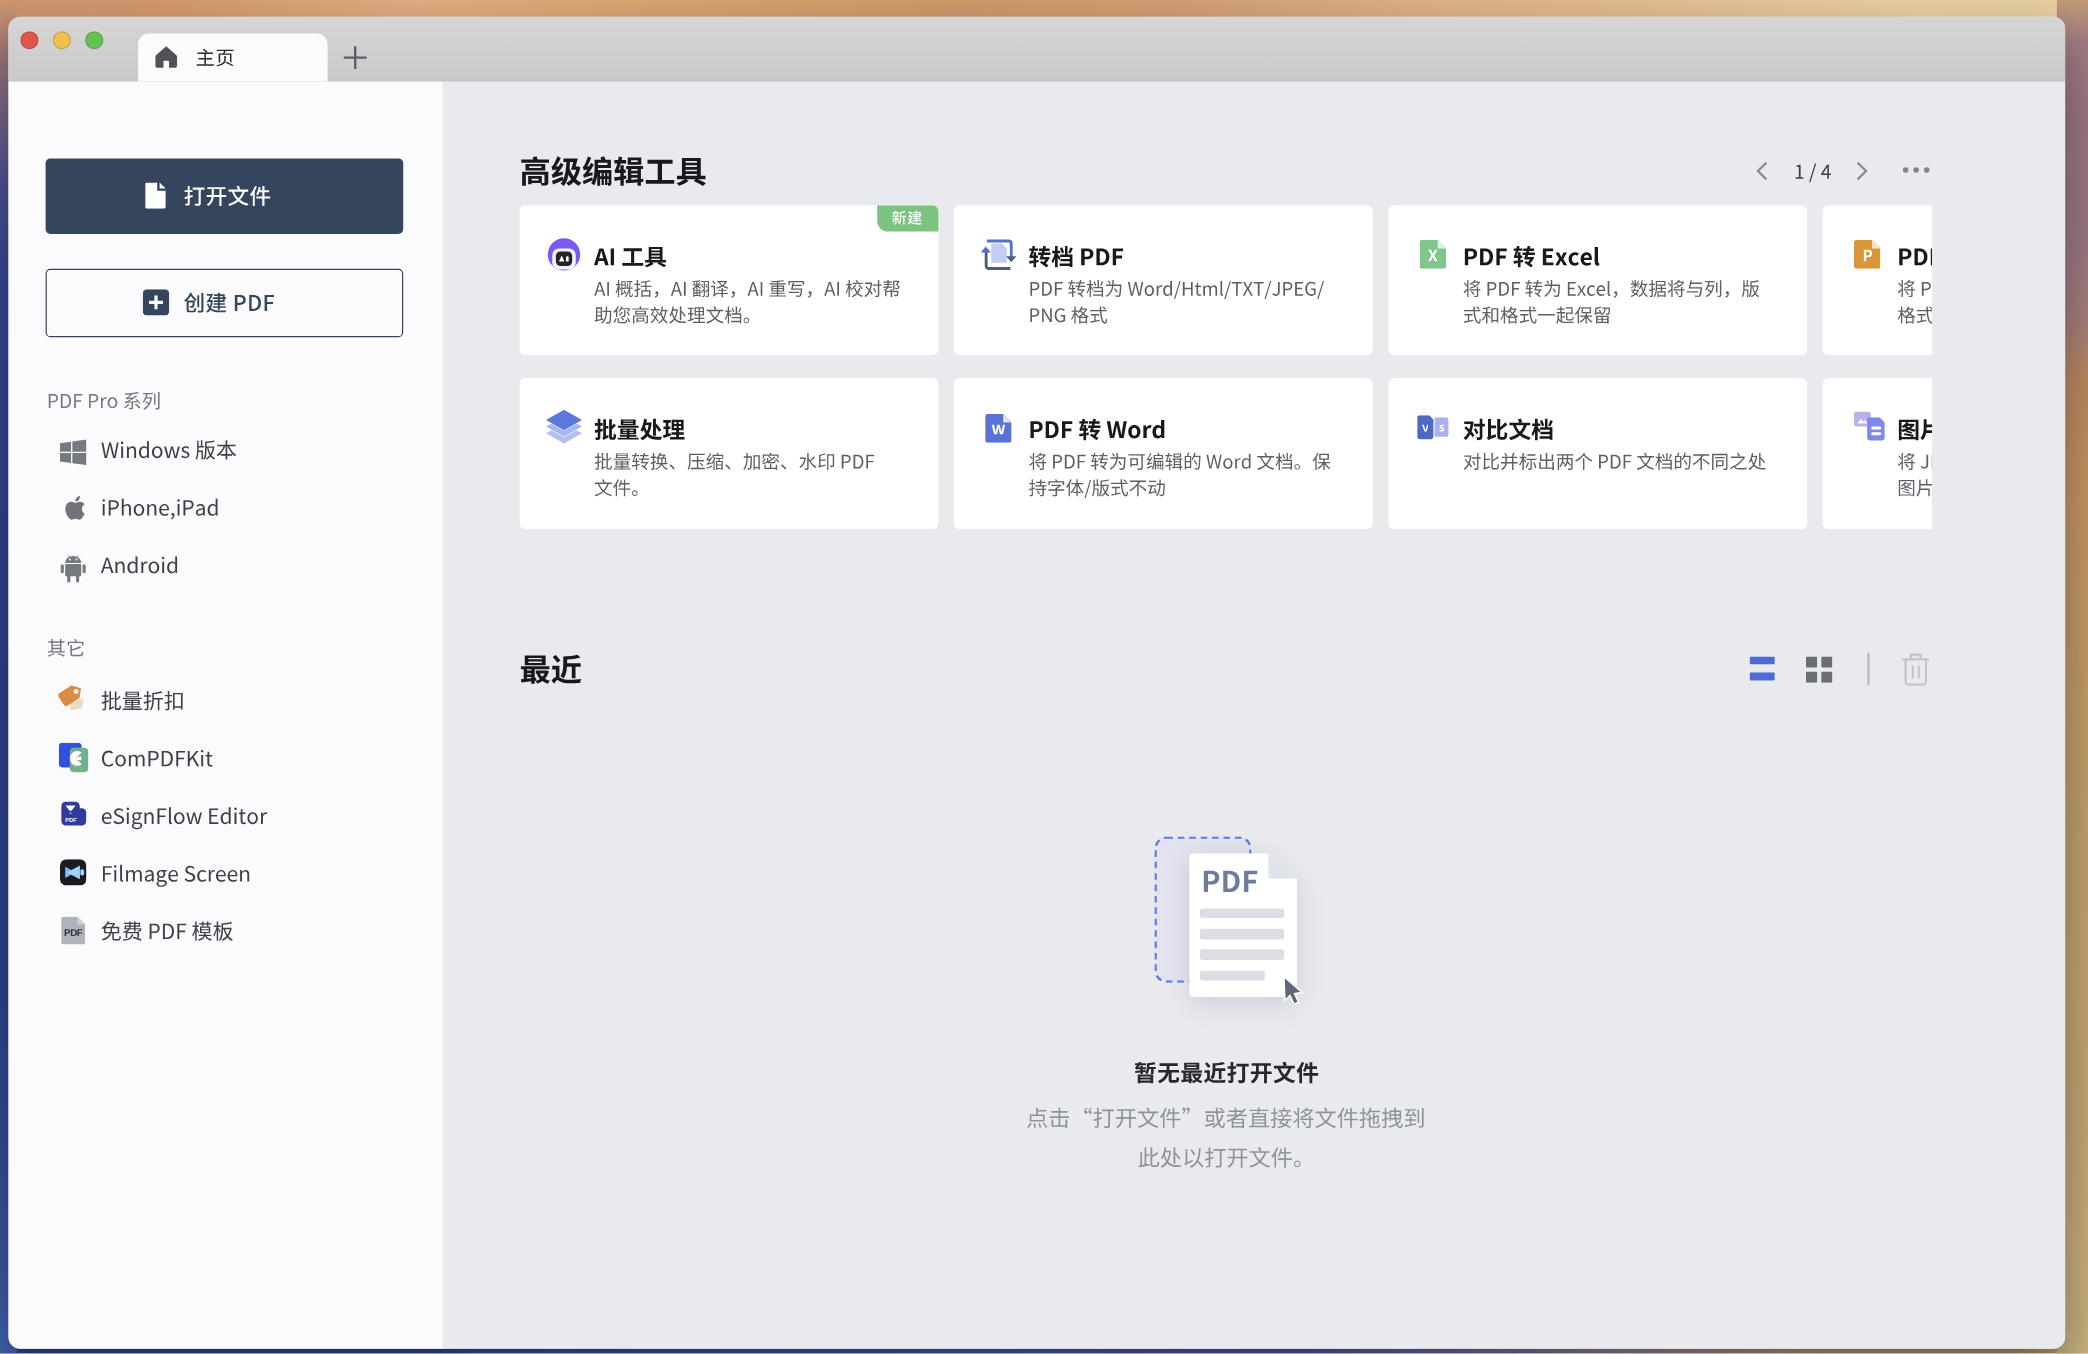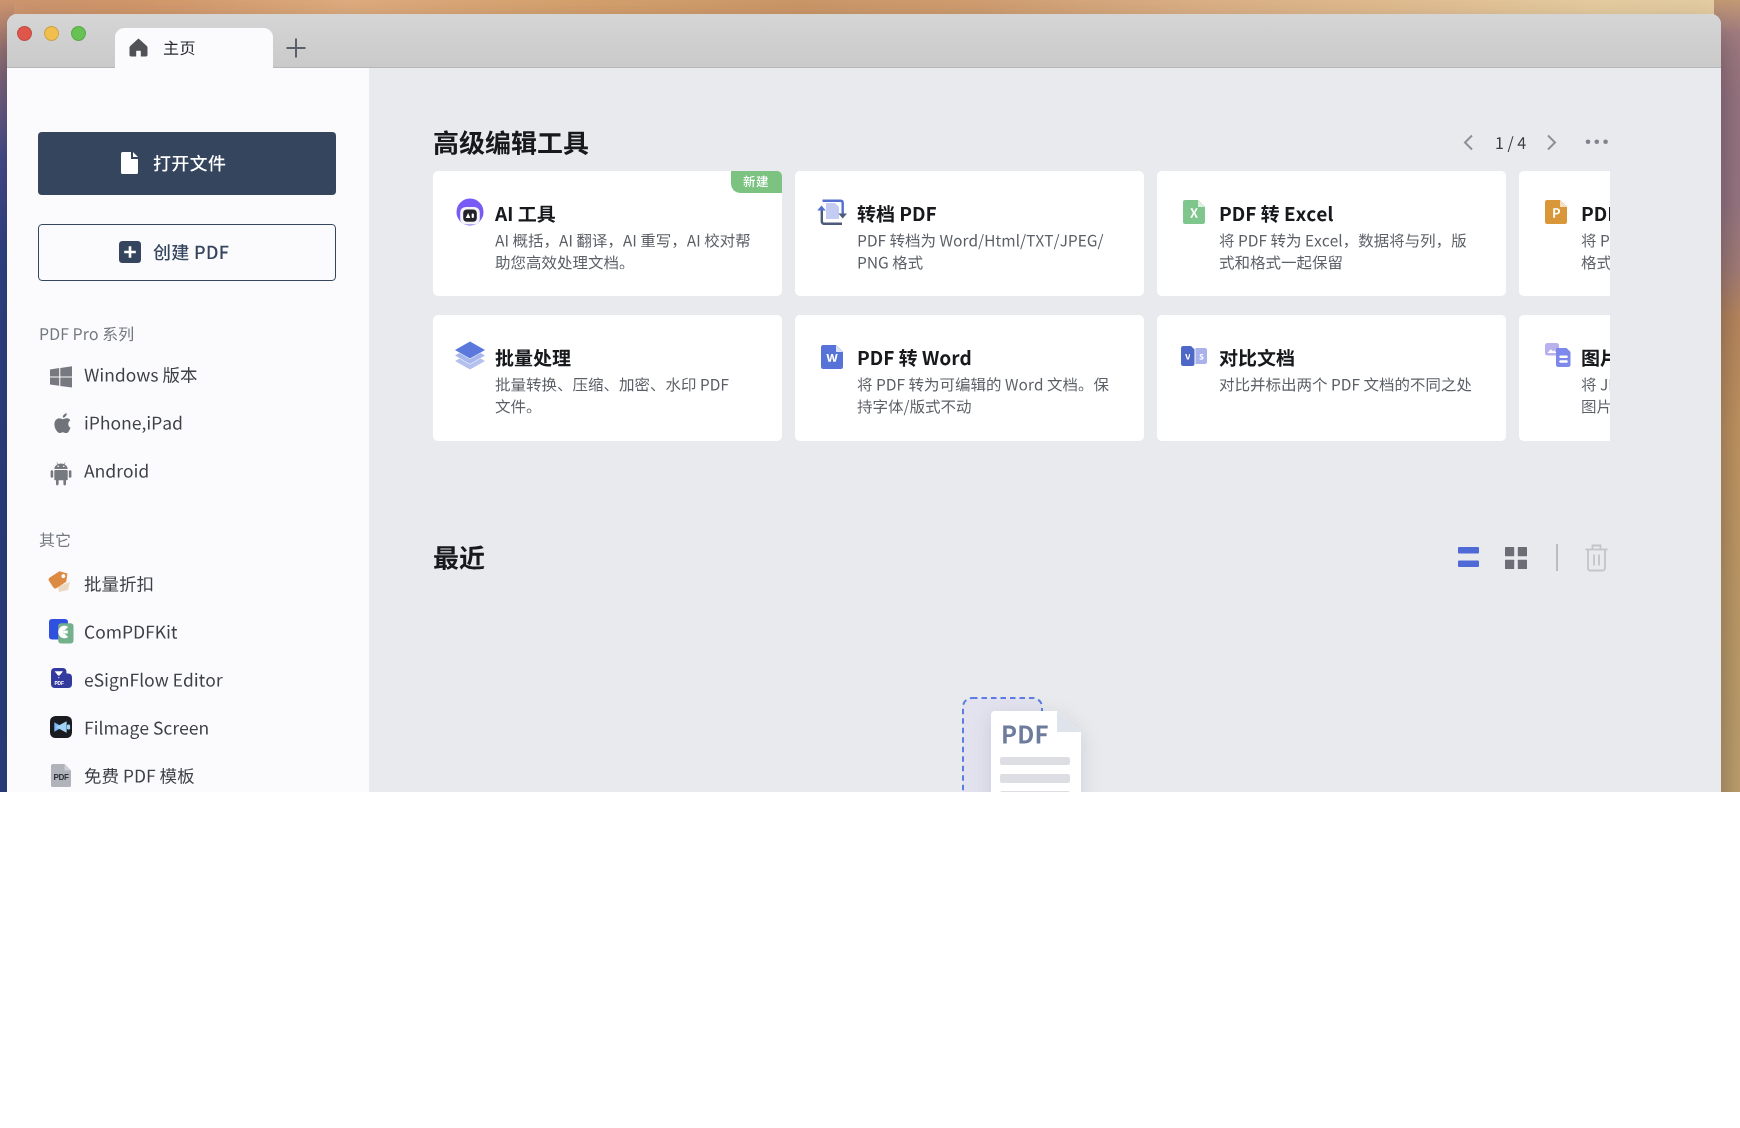--- a/index.html
+++ b/index.html
@@ -1,15 +1,15 @@
 <!DOCTYPE html>
 <html><head><meta charset="utf-8"><style>
 *{margin:0;padding:0;box-sizing:border-box}
 html,body{width:1740px;height:1128px;overflow:hidden;font-family:"Liberation Sans",sans-serif}
-#page{position:relative;width:1740px;height:792px;overflow:hidden}
+#page{position:relative;width:1740px;height:1128px;overflow:hidden}
 .wall{position:absolute;inset:0}
 .wall .wtop{position:absolute;left:0;top:0;width:1740px;height:30px;
  background:linear-gradient(90deg,#cf9770 0%,#d59a6b 8%,#e2af80 20%,#d9a46f 33%,#cf9a69 46%,#d3a071 56%,#dfb286 68%,#e5bf92 80%,#ead0a2 92%,#e7cfa3 100%)}
 .wall .wleft{position:absolute;left:0;top:0;width:14px;height:1128px;
  background:linear-gradient(180deg,#cf9770 0%,#b08173 3%,#7e6886 8%,#4b5295 14%,#33478e 22%,#2c4186 50%,#2e4588 75%,#3a55a0 92%,#4066b2 100%)}
 .wall .wright{position:absolute;right:0;top:0;width:26px;height:1128px;
  background:linear-gradient(180deg,#c39a74 0%,#a57f82 3%,#9d7884 9%,#9d7a85 18%,#ab8279 24%,#c08c5f 28%,#c99a62 38%,#c5a46c 62%,#c9ad76 86%,#cdb67e 100%)}
 .wall .wbot{position:absolute;left:0;bottom:0;width:1740px;height:10px;
  background:linear-gradient(90deg,#27407e 0%,#27407e 20%,#2e4a90 23%,#3b57a0 45%,#49549b 62%,#8d7a8e 76%,#b08f72 84%,#bd9a5e 89%,#bd9a5e 100%)}
 .win{position:absolute;left:7px;top:14px;width:1714px;height:1110px;border-radius:10px;

